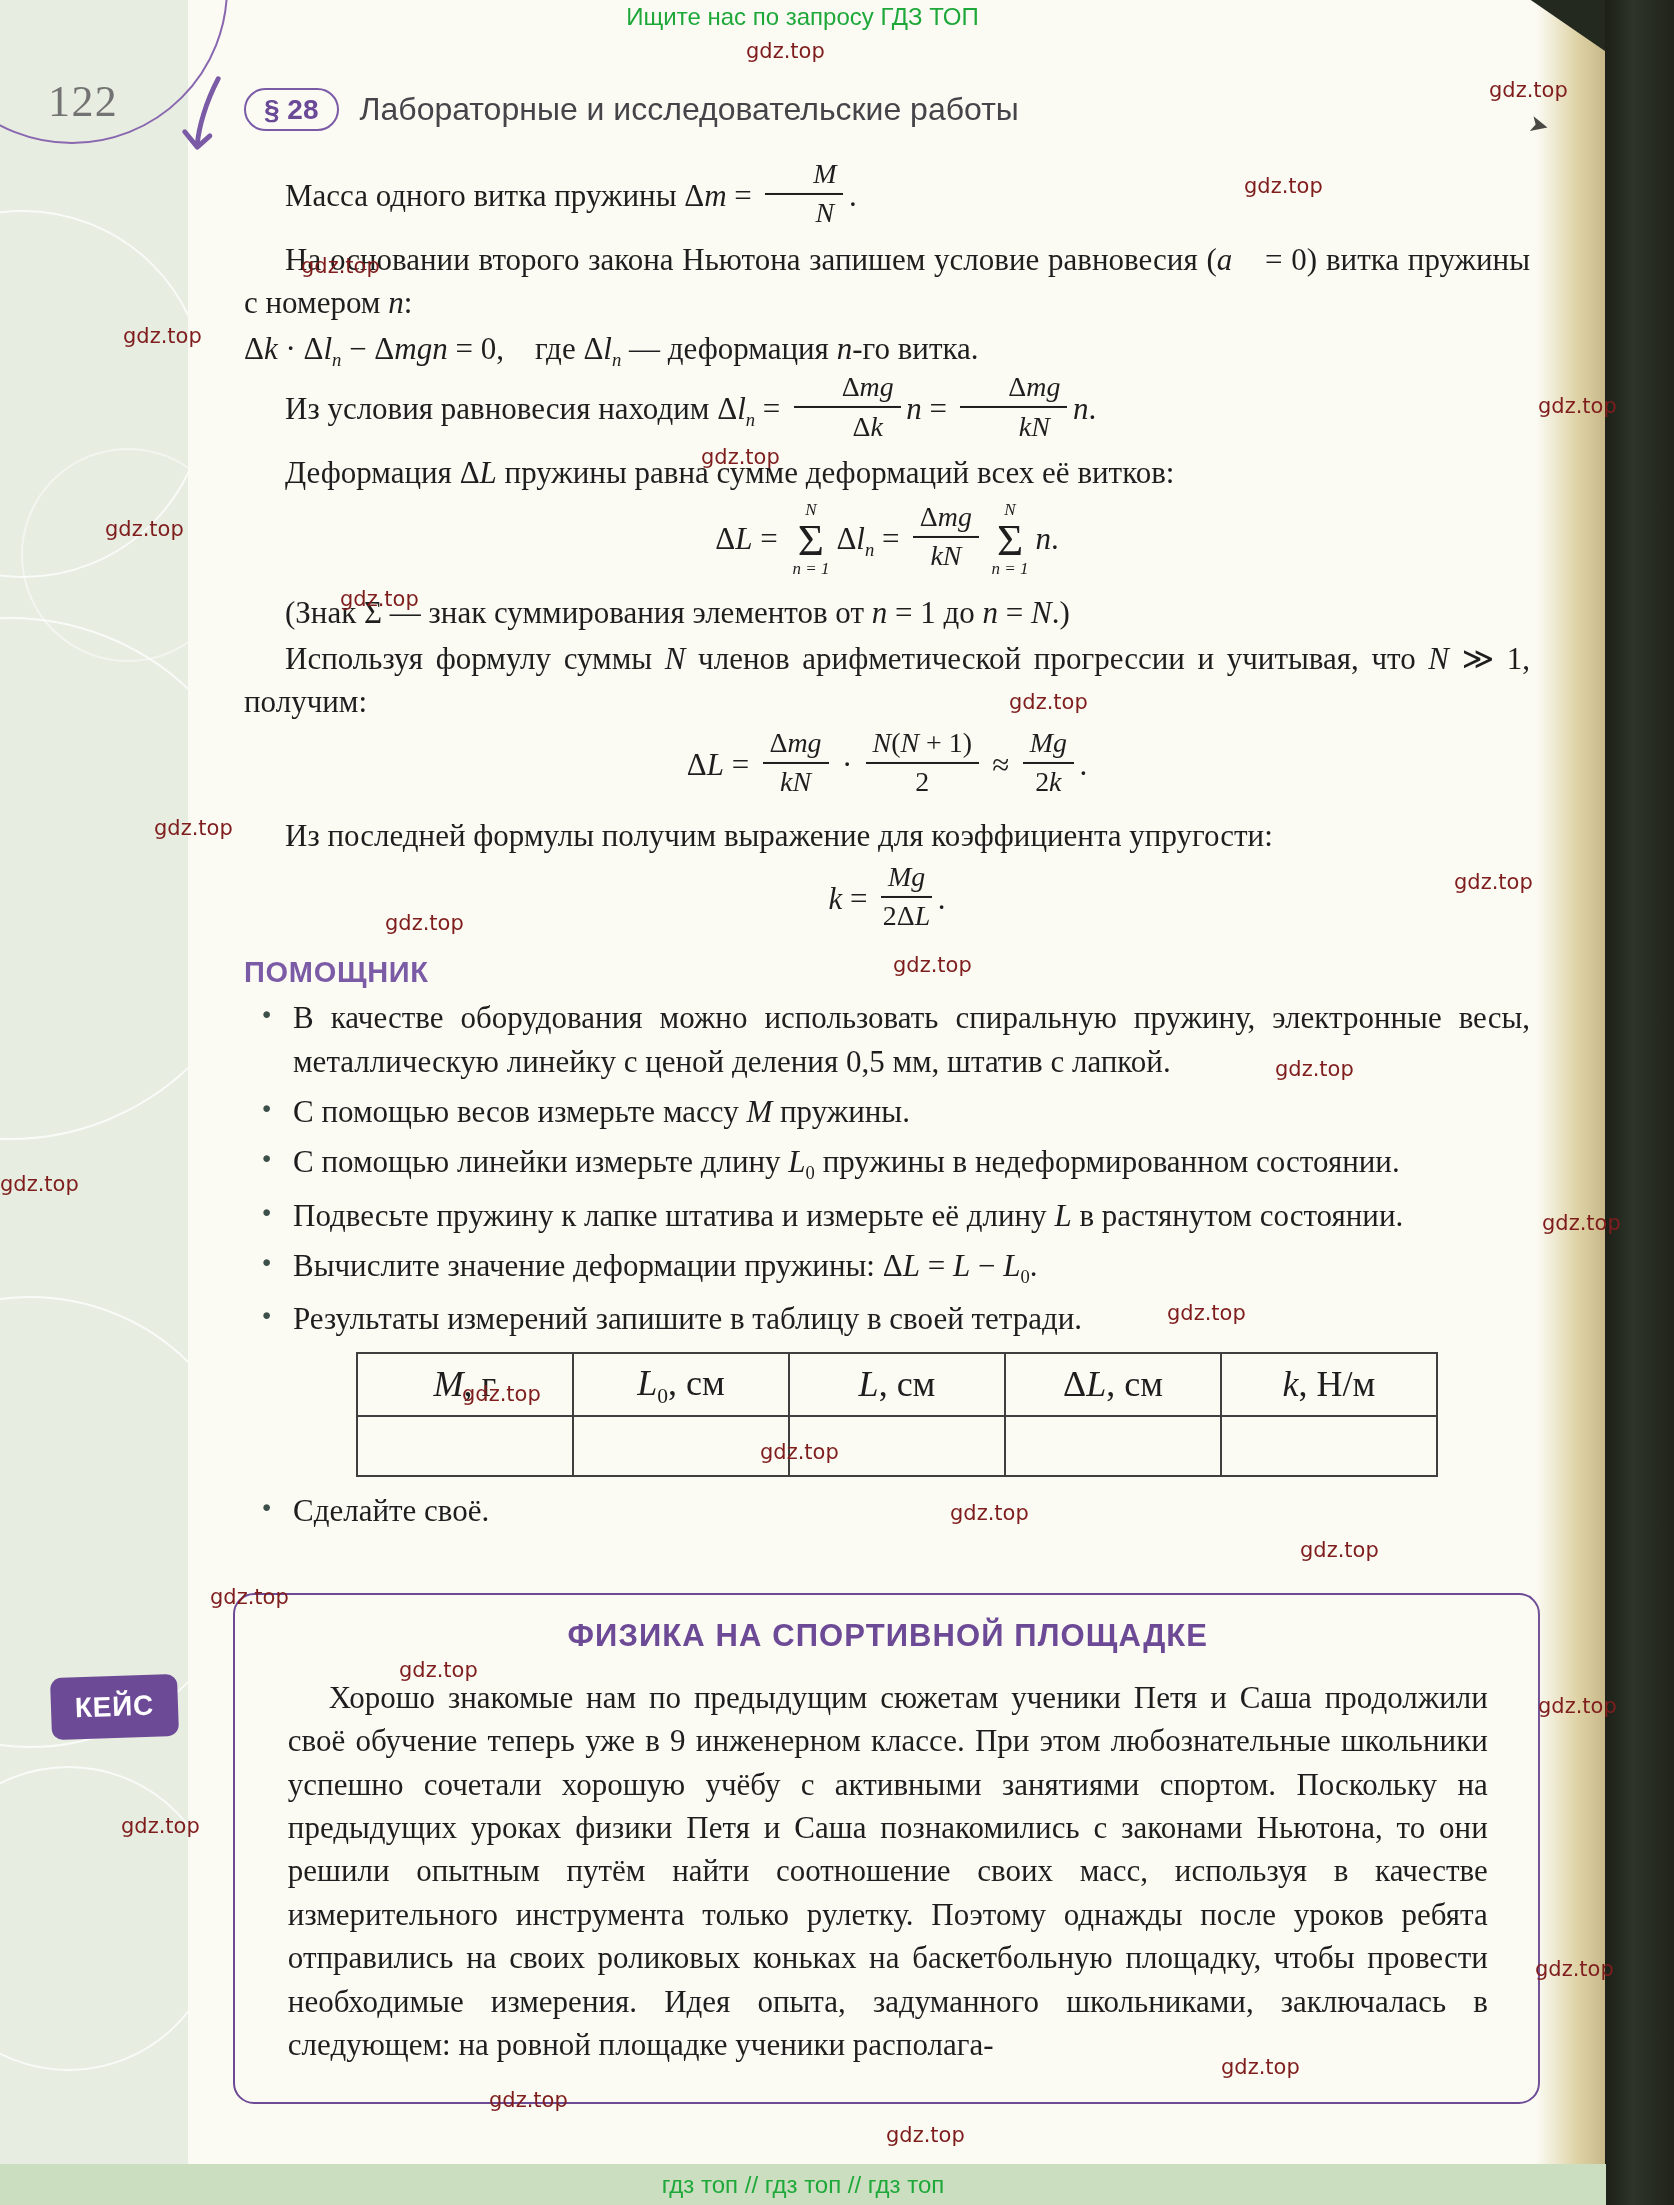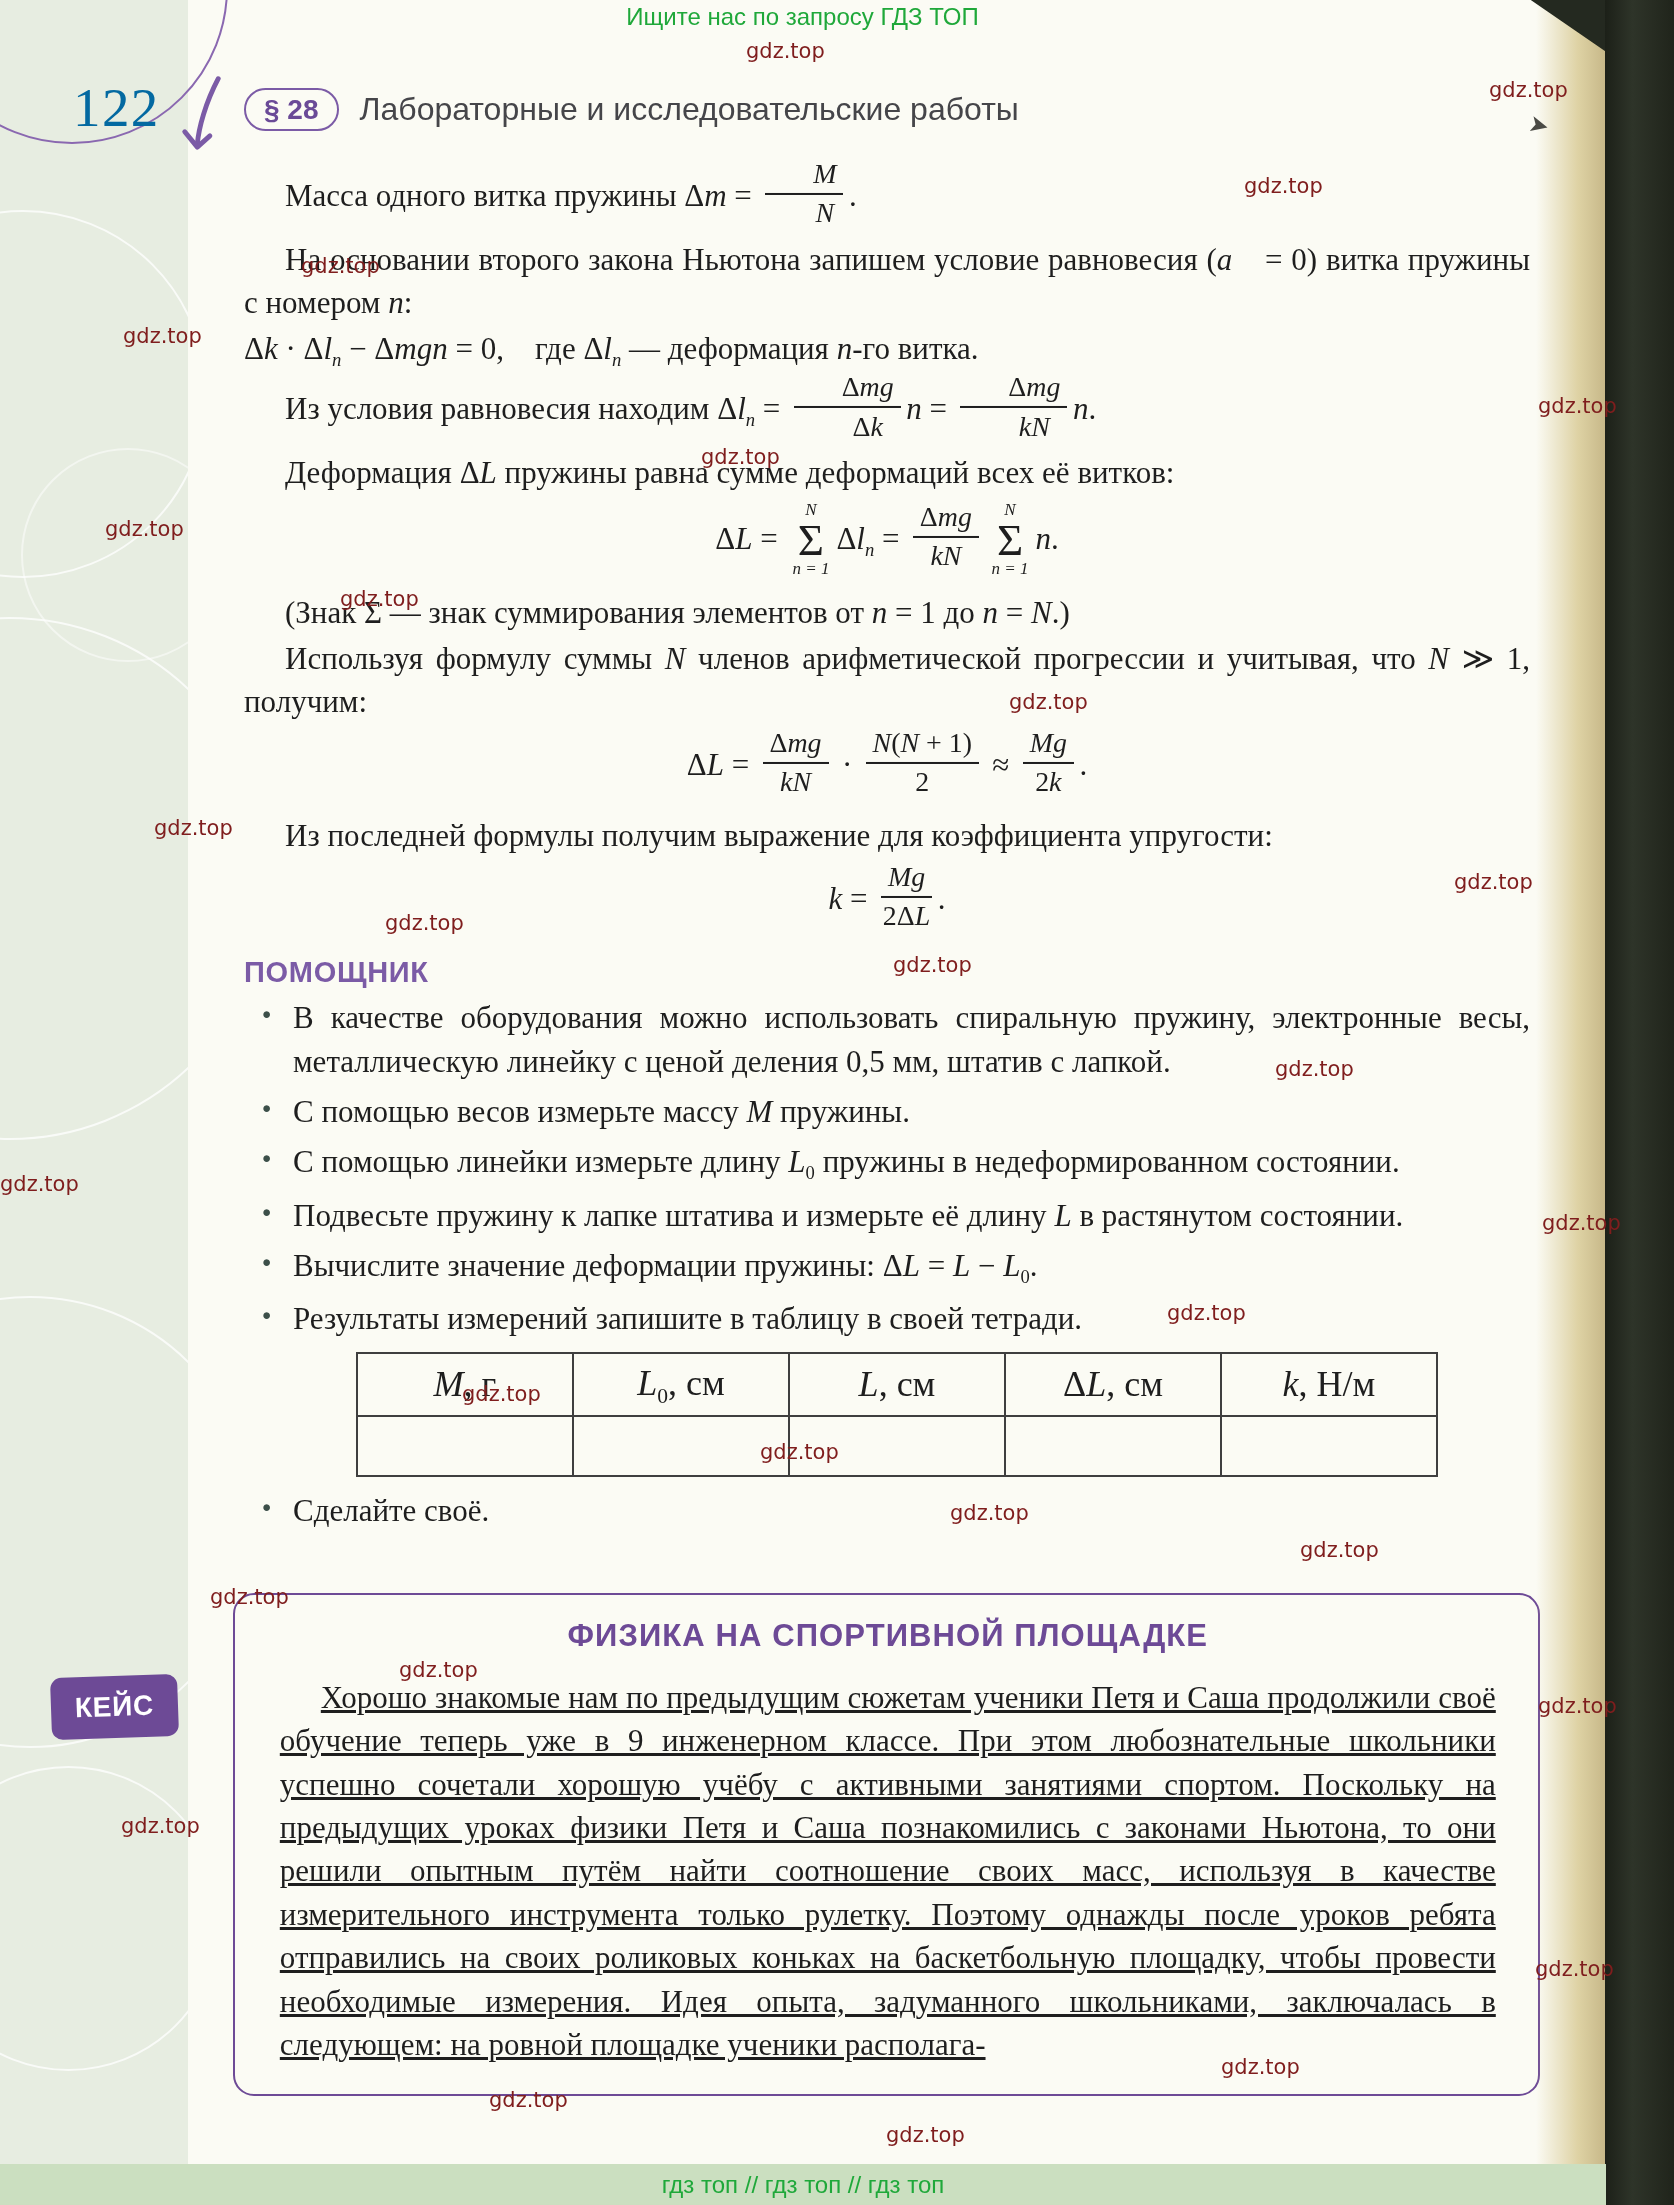--- a/index.html
+++ b/index.html
@@ -10,21 +10,21 @@
   .left-strip{position:absolute;left:0;top:0;bottom:0;width:188px;background:#e7ede1;overflow:hidden;}
   .circle{position:absolute;border:2.1px solid rgba(255,255,255,.75);border-radius:50%;}
   .c1{width:364px;height:364px;left:-161px;top:210px;}
   .c2{width:519px;height:519px;left:-252px;top:617px;}
   .c3{width:210px;height:210px;left:21px;top:448px;border-color:rgba(255,255,255,.5);}
   .c4{width:448px;height:448px;left:-196px;top:1296px;}
   .c5{width:301px;height:301px;left:-84px;top:1766px;}
 
   .corner-arc{position:absolute;width:308px;height:308px;left:-84px;top:-168px;
               border:2.8px solid #8a68b0;border-radius:50%;}
-  .page-number{position:absolute;left:73px;top:76px;font-size:55px;color:#0369a1;letter-spacing:1.4px;}
+  .page-number{position:absolute;left:48px;top:76px;font-size:44px;color:#737373;letter-spacing:1.4px;}
   .corner-arrow{position:absolute;left:168px;top:73px;}
 
   .seo-top{position:absolute;top:2.8px;left:0;width:1605px;text-align:center;
            font-family:"Liberation Sans",sans-serif;font-size:24px;color:#1fa83a;}
 
   .header-row{position:absolute;left:244px;top:88px;display:flex;align-items:center;gap:21px;}
   .badge{border:2.8px solid #7b5ba6;border-radius:32px;color:#6a4a97;font-family:"Liberation Sans",sans-serif;
          font-weight:bold;font-size:28px;padding:5.6px 18px;line-height:1;}
   .section-title{font-family:"Liberation Sans",sans-serif;font-size:32px;color:#454549;}
 
@@ -55,21 +55,21 @@
   .measure-table th{height:59px;font-size:36px;}
   .measure-table td{height:56px;}
 
   .case-box{position:relative;margin:60px -9.8px 0 -11.2px;border:2.8px solid #6d4a96;border-radius:21px;
             padding:15.4px 42px 28px 45px;text-align:justify;}
   .case-title{text-align:center;font-family:"Liberation Sans",sans-serif;font-weight:bold;color:#6d4a96;
               font-size:31px;letter-spacing:1.1px;margin:4.2px 0 18px;text-indent:0;}
   .case-tab{position:absolute;left:-184px;top:81px;background:#6d4a96;color:#fff;
             font-family:"Liberation Sans",sans-serif;font-weight:bold;font-size:28px;
             padding:11.2px 24px;border-radius:11.2px;transform:rotate(-2deg);letter-spacing:0.7px;}
-  .case-body{text-indent:41px;margin:0;text-decoration:underline;}
+  .case-body{text-indent:41px;margin:8px;}
 
   .page-edge{position:absolute;right:68px;top:0;bottom:0;width:70px;
              background:linear-gradient(to right,rgba(222,210,170,0) 0%,#ded2a4 60%,#c6b788 100%);}
   .dark-band{position:absolute;right:0;top:0;bottom:0;width:69px;
              background:linear-gradient(to right,#1c2018,#2e3429 40%,#20241b);}
   .dark-wedge{position:absolute;right:0;top:0;width:217px;height:168px;background:#242920;
               clip-path:polygon(34% 0,100% 0,100% 100%,70% 32%);}
   .corner-mark{position:absolute;left:1529px;top:111px;font-size:24px;color:#4a4a44;transform:rotate(14deg);}
 
   .bottom-strip{position:absolute;left:0;right:68px;bottom:0;height:41px;background:#cbdfc0;

